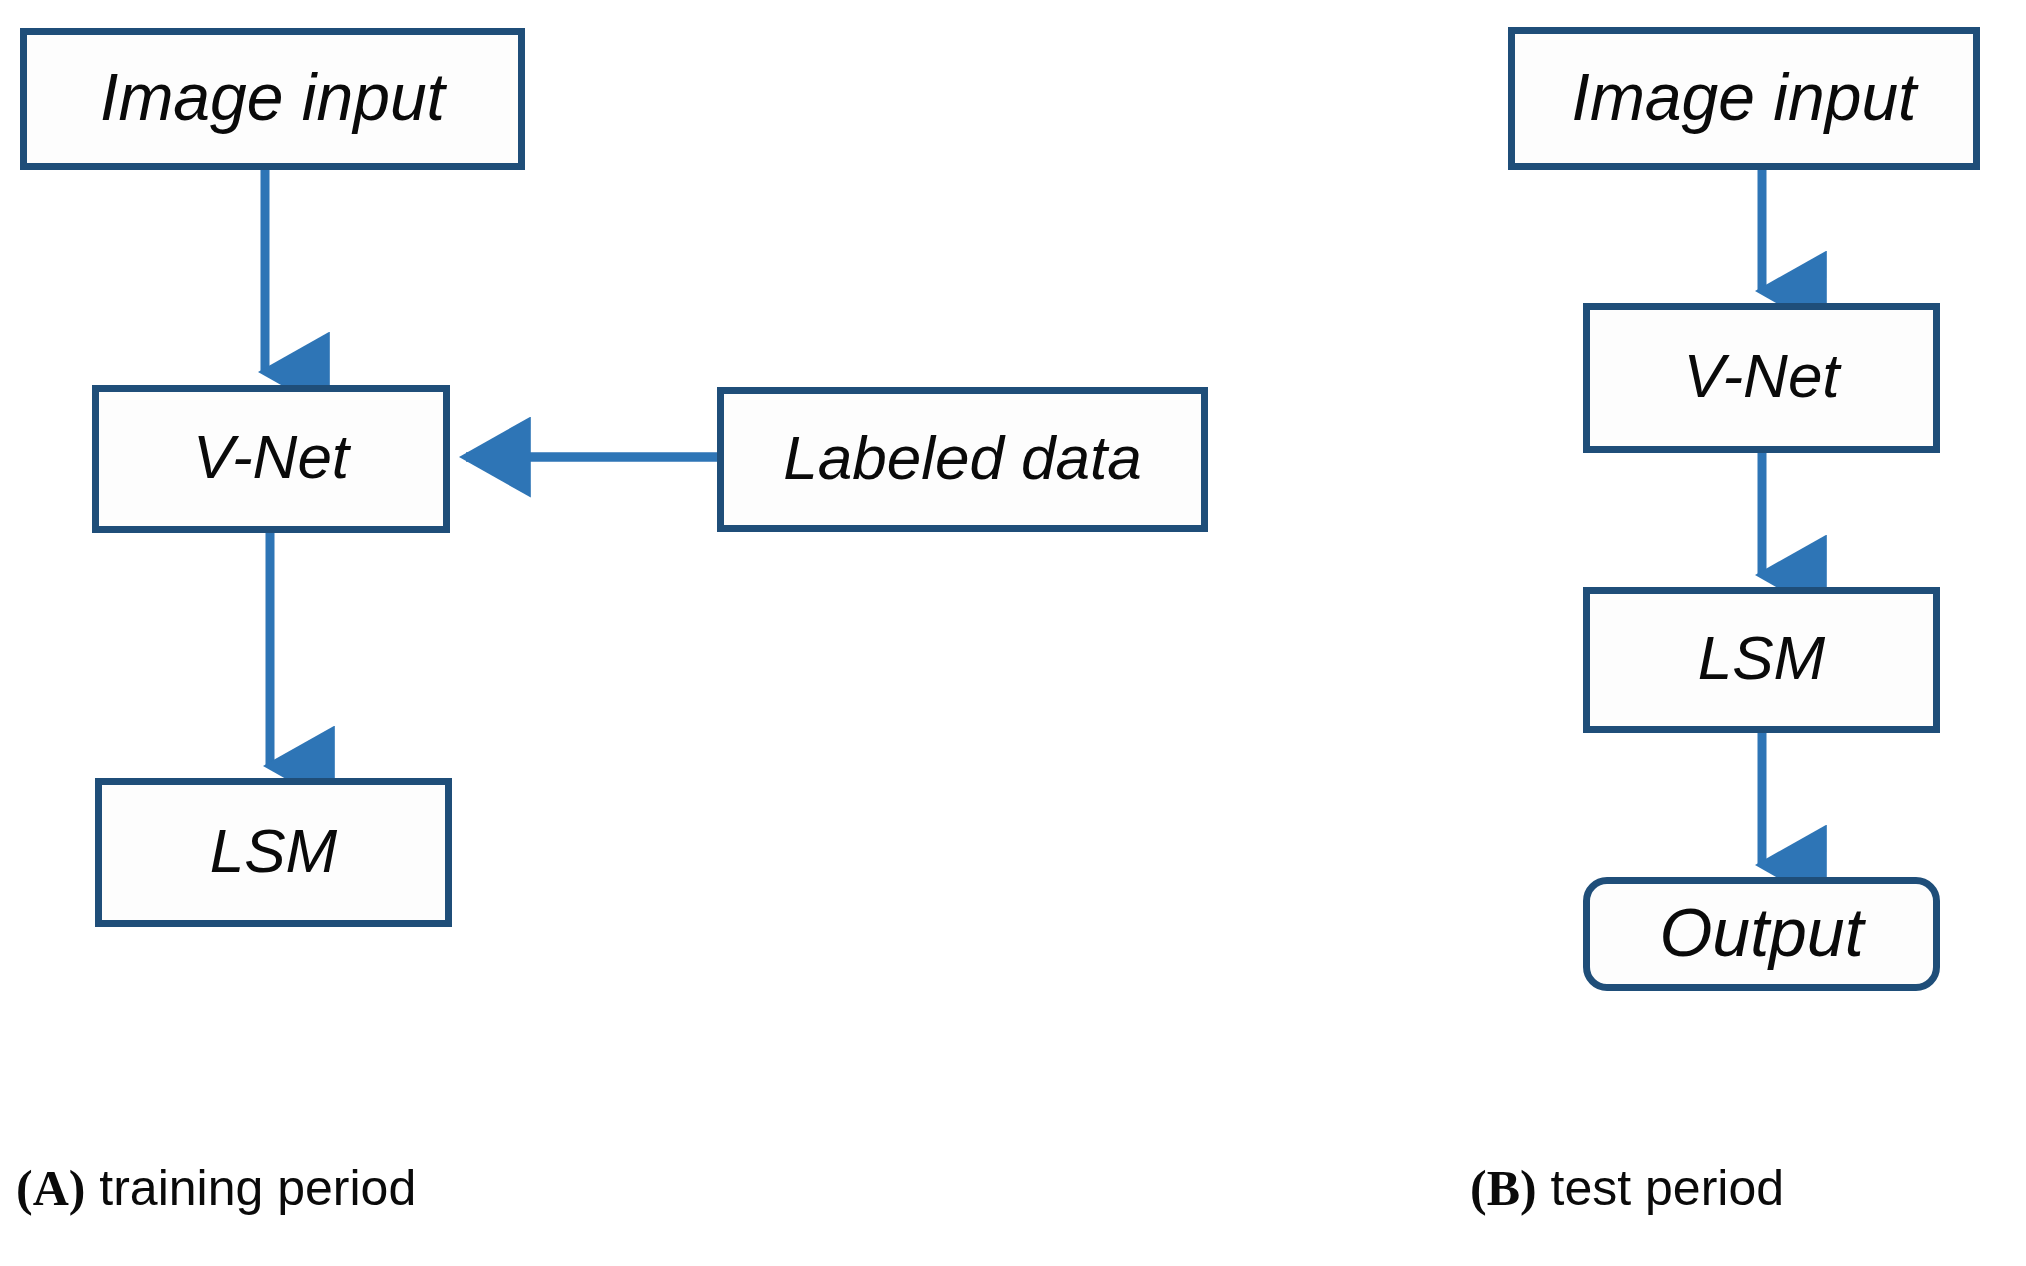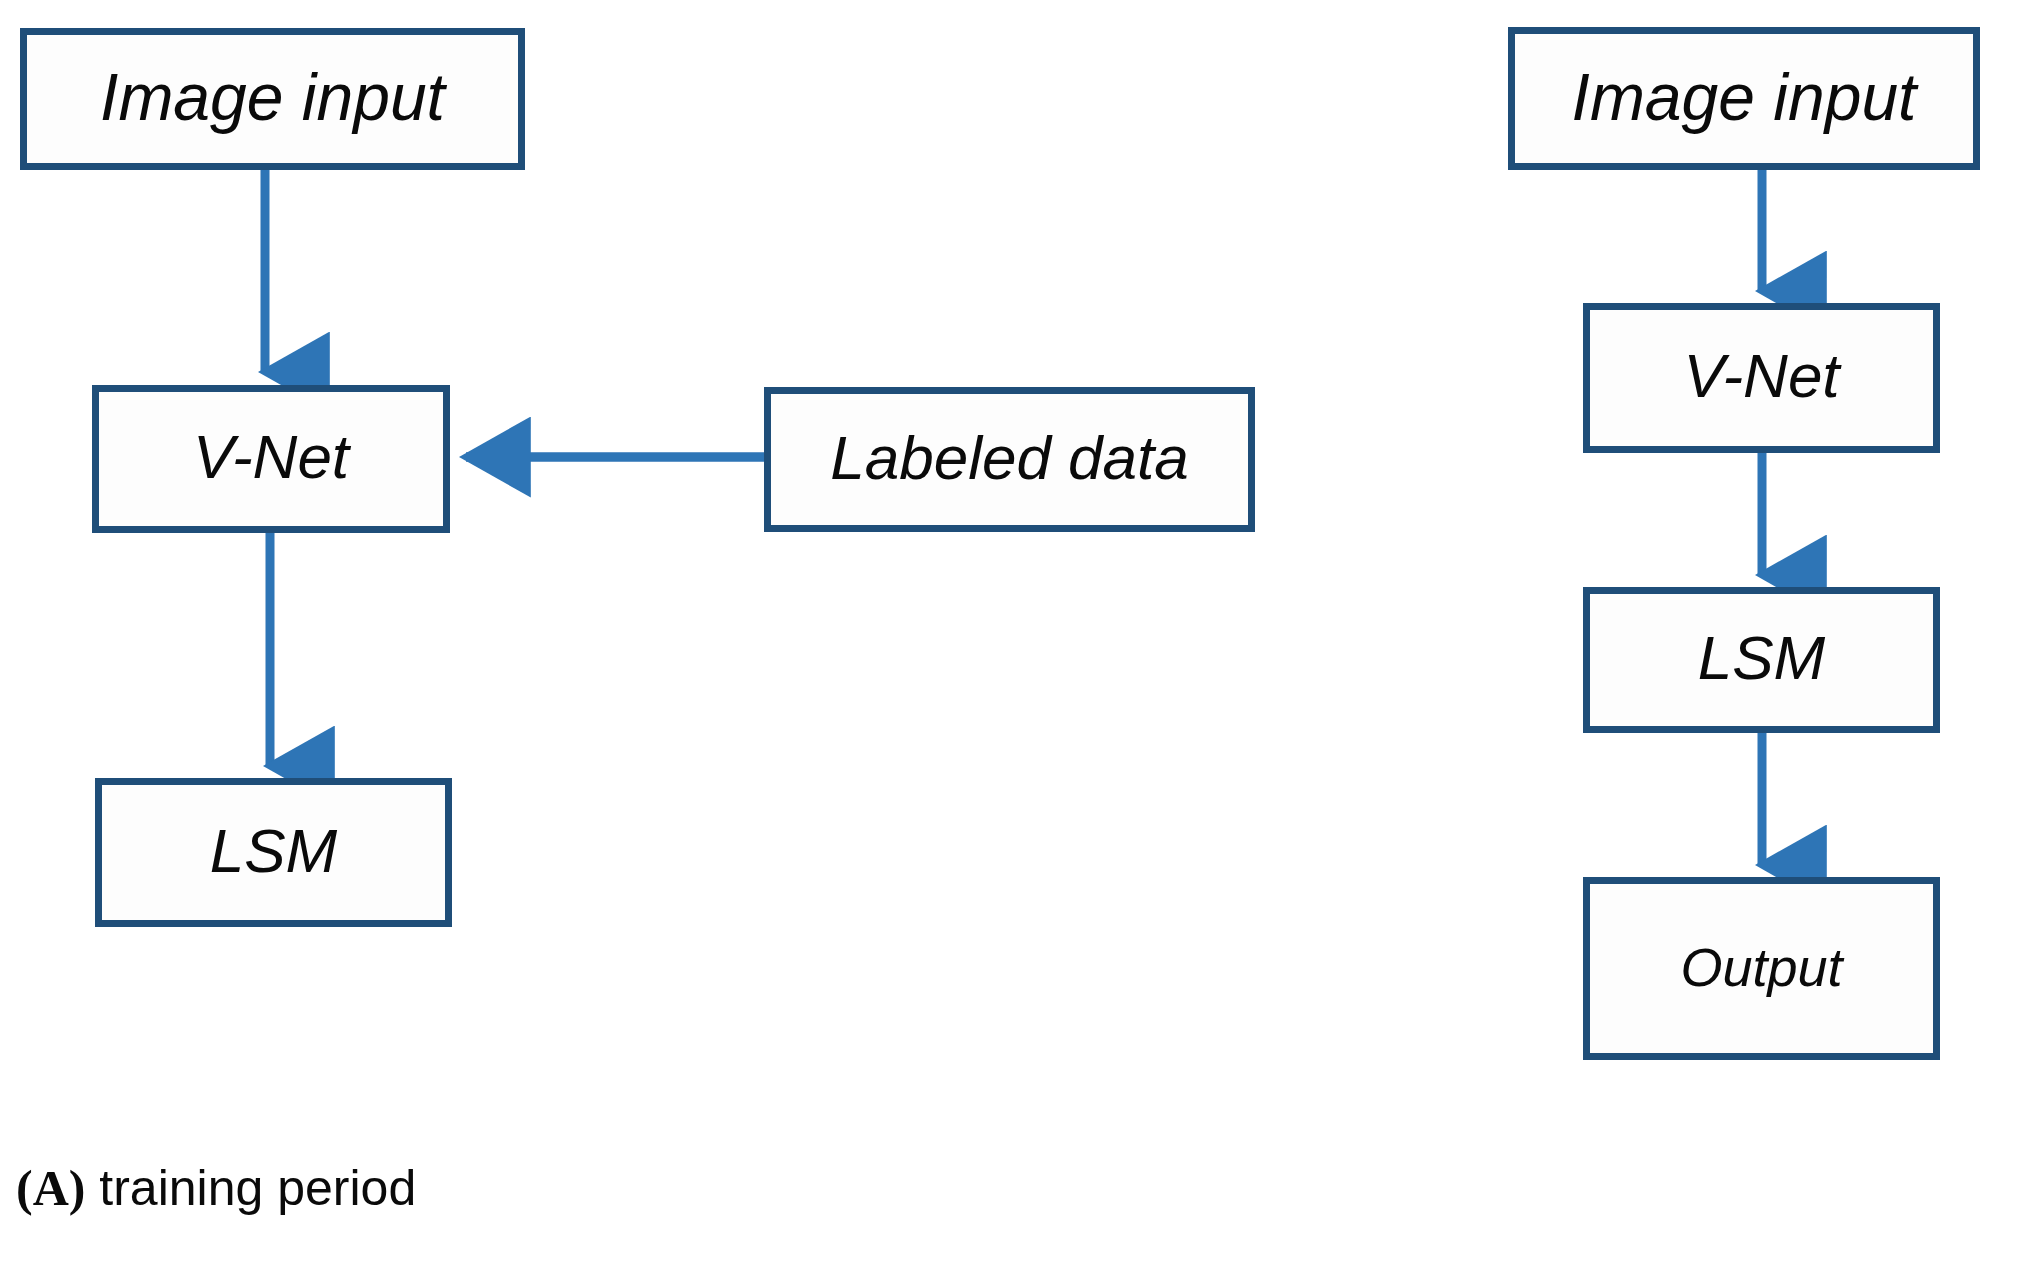--- a/index.html
+++ b/index.html
@@ -100,42 +100,45 @@
   </svg>
 
   <div class="node" style="left:20px; top:28px; width:505px; height:142px; font-size:66px;">
     <span class="node-label">Image input</span>
   </div>
 
   <div class="node" style="left:92px; top:385px; width:358px; height:148px; font-size:62px;">
     <span class="node-label">V-Net</span>
   </div>
 
-  <div class="node" style="left:717px; top:387px; width:491px; height:145px; font-size:62px;margin-left:47px;">
+  <div class="node" style="left:717px; top:387px; width:491px; height:145px; font-size:62px;">
     <span class="node-label">Labeled data</span>
   </div>
 
   <div class="node" style="left:95px; top:778px; width:357px; height:149px; font-size:62px;">
     <span class="node-label">LSM</span>
   </div>
 
   <div class="node" style="left:1508px; top:27px; width:472px; height:143px; font-size:66px;">
     <span class="node-label">Image input</span>
   </div>
 
   <div class="node" style="left:1583px; top:303px; width:357px; height:150px; font-size:62px;">
     <span class="node-label">V-Net</span>
   </div>
 
   <div class="node" style="left:1583px; top:587px; width:357px; height:146px; font-size:62px;">
     <span class="node-label">LSM</span>
   </div>
 
-  <div class="node" style="left:1583px; top:877px; width:357px; height:183px; font-size:54px;">
+  <div class="node" style="left:1583px; top:877px; width:357px; height:114px; font-size:68px;border-radius:24px;">
     <span class="node-label">Output</span>
   </div>
 
   <div class="caption" style="left:16px; top:1163px;">
     <span class="cap-tag">(A)</span><span> training period</span>
   </div>
 
+  <div class="caption" style="left:1470px; top:1163px;">
+    <span class="cap-tag">(B)</span><span> test period</span>
+  </div>
 
 </div>
 
 </body></html>

